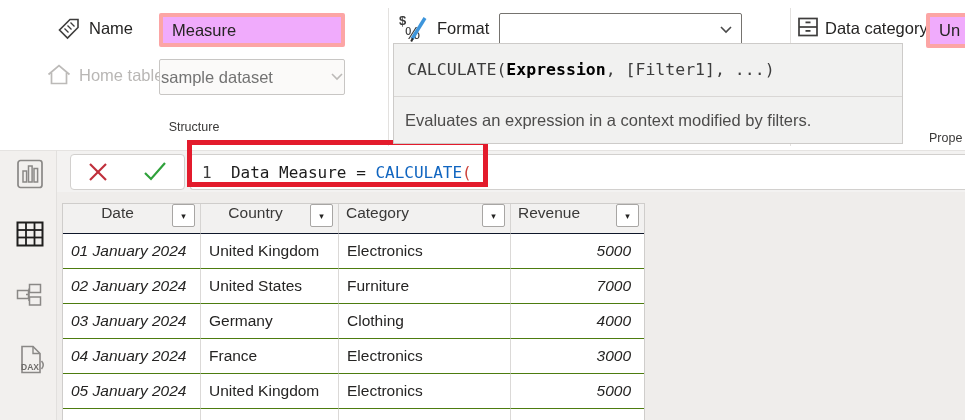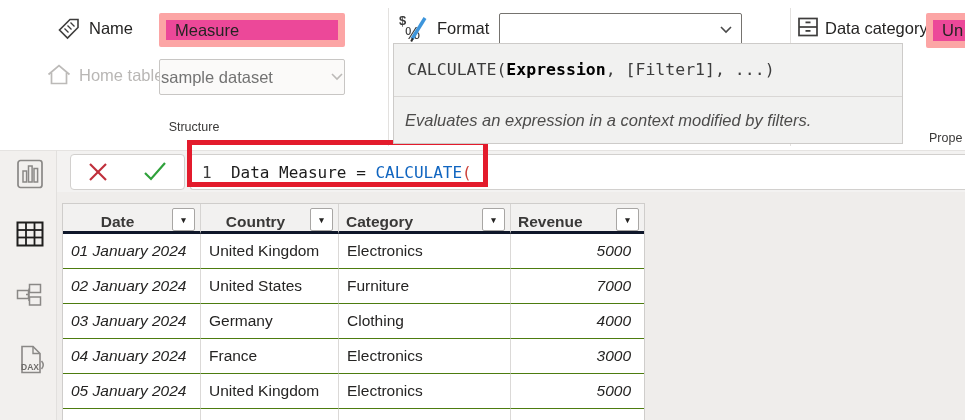--- a/index.html
+++ b/index.html
@@ -5,34 +5,34 @@
   html,body{margin:0;padding:0;background:#fff;overflow:hidden;}
   #root{position:relative;width:965px;height:420px;font-family:"Liberation Sans",sans-serif;
         background:#fff;overflow:hidden;color:#252423;}
   .abs{position:absolute;}
 
   
   .ribbon-label{font-size:16.5px;color:#252423;white-space:nowrap;text-align:center;}
   .ribbon-label.disabled{color:#b9b7b5;}
   .group-label{font-size:12.5px;color:#3a3938;}
   .vdivider{width:1px;background:#e3e1df;}
-  .tb-input{box-sizing:border-box;background:#ec4899;border:7px solid #fca5a5;border-radius:2px;
+  .tb-input{box-sizing:border-box;background:#f0abfc;border:4px solid #fca5a5;border-radius:2px;
             font-size:16.5px;color:#252423;padding:0 9px;display:flex;align-items:center;}
   .tb-select{box-sizing:border-box;background:#fbfaf9;border:1px solid #c8c6c4;border-radius:2px;
              font-size:16.5px;color:#737373;padding:0 1px;display:flex;align-items:center;justify-content:space-between;}
   .tb-dropdown{box-sizing:border-box;background:#fff;border:1px solid #75736f;border-radius:2px;
                font-size:16px;color:#252423;padding:0 9px;display:flex;align-items:center;justify-content:space-between;}
 
   
   #tooltip{left:393px;top:43px;width:510px;height:101px;background:#f1f1f0;
            border:1px solid #cdcbc9;box-sizing:border-box;z-index:30;}
   #tooltip .sig{height:52px;line-height:52px;padding-left:13px;border-bottom:1px solid #d9d7d5;
                 font-family:"DejaVu Sans Mono",monospace;font-size:16.5px;color:#3d3d3d;white-space:pre;}
   #tooltip .sig .hl{color:#000000;font-weight:bold;}
-  #tooltip .desc{height:47px;line-height:47px;padding-left:11px;font-size:16.5px;color:#4d4c4b;white-space:nowrap;font-style:italic;}
+  #tooltip .desc{height:47px;line-height:47px;padding-left:11px;font-size:16.5px;color:#4d4c4b;white-space:nowrap;}
 
   
   #formula-row{left:57px;top:150px;width:908px;height:42px;background:#f3f2f1;border-top:1px solid #e5e3e1;box-sizing:border-box;}
   #btn-box{left:13px;top:3px;width:115px;height:36px;background:#fff;border:1px solid #d2d0ce;border-radius:4px;
            display:flex;align-items:center;justify-content:space-around;box-sizing:border-box;}
   #editor{left:133px;top:3px;width:775px;height:36px;background:#fff;border:1px solid #d2d0ce;border-right:none;
           border-radius:3px 0 0 3px;box-sizing:border-box;display:flex;align-items:center;
           font-family:"DejaVu Sans Mono",monospace;font-size:16px;white-space:pre;}
   #editor .lnum{color:#3b3b3b;padding-left:11px;}
   #editor .code{color:#1c1c1c;}
@@ -43,21 +43,21 @@
   
   #sidebar{left:0;top:150px;width:57px;height:270px;background:#f2f0ee;
            border-top:1px solid #e5e3e1;border-right:1px solid #e2e0de;box-sizing:border-box;}
   .side-item{position:absolute;left:16px;width:28px;height:30px;cursor:pointer;}
 
   
   #content{left:57px;top:192px;width:908px;height:228px;background:#efedeb;}
   #data-table{left:5px;top:11px;background:#fff;border:1px solid #cfcdcb;box-sizing:border-box;}
   .trow{display:flex;}
   .hcell{box-sizing:border-box;height:30px;background:#f2f1f0;border-right:1px solid #d6d4d2;
-         border-bottom:3px solid #0f172a;display:flex;align-items:flex-end;font-weight:bold;
+         border-bottom:1px solid #0f172a;display:flex;align-items:flex-start;font-weight:normal;
          font-size:15.5px;color:#3a3938;}
   .hcell:last-child{border-right:none;}
   .hlabel{flex:1;}
   .hlabel.center{text-align:center;}
   .hlabel.left{padding-left:7px;}
   .fbtn{width:21px;height:21px;margin-right:5px;background:#fff;border:1px solid #a8a6a4;border-radius:2px;
         display:flex;align-items:center;justify-content:center;font-size:9px;color:#252423;flex:none;cursor:pointer;}
   .dcell{box-sizing:border-box;height:35px;border-right:1px solid #dbd9d7;border-bottom:1px solid #4d7c0f;
          display:flex;align-items:center;font-size:15.5px;color:#252423;background:#fff;}
   .dcell:last-child{border-right:none;}

